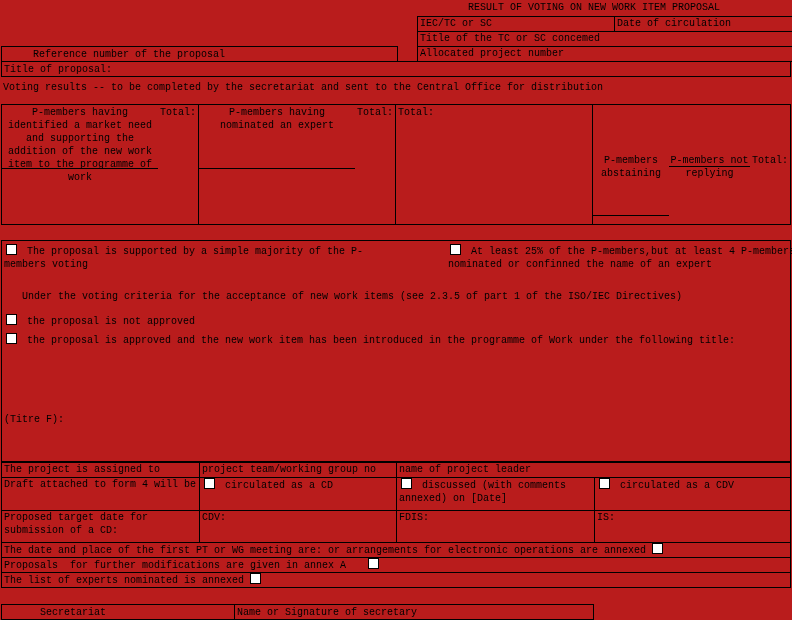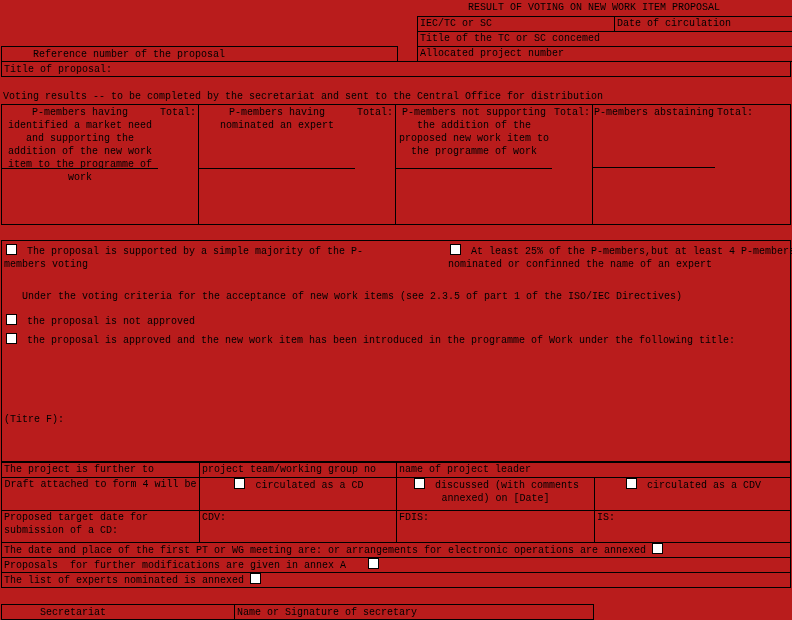--- a/index.html
+++ b/index.html
@@ -13,21 +13,21 @@
   .pad{padding:1px 2px;}
   .center{text-align:center;}
 
   
   table.grid{border-collapse:collapse;}
   table.grid td{border:1px solid #000;padding:0 2px;height:14px;vertical-align:top;line-height:13px;}
 
   
   #voting-table{display:flex;border:1px solid #000;}
   .vt-col{width:197px;border-right:1px solid #000;box-sizing:border-box;display:flex;flex-direction:row;}
-  .vt-col:last-child{border-right:none;flex:1;width:auto;}
+  .vt-col:last-child{border-right:none;flex:1;width:auto;margin-top:48px;}
   .vt-hdr{height:64px;border-bottom:1px solid #000;box-sizing:border-box;text-align:center;padding:1px;}
   .vt-body{height:42px;border-bottom:1px solid #000;box-sizing:border-box;}
   .vt-total{flex:1;padding:1px 2px;}
   .vt-hdr4{height:63px;border-bottom:1px solid #000;box-sizing:border-box;text-align:center;padding:1px;}
   .vt-sub-a{height:13px;border-bottom:1px solid #000;box-sizing:border-box;}
   .vt-notreply{height:14px;border-bottom:1px solid #000;box-sizing:border-box;text-align:center;padding-top:1px;}
   .vt-sub-b{height:16px;border-bottom:1px solid #000;box-sizing:border-box;}
 
   
   .box{display:inline-block;width:9px;height:9px;border:1px solid #000;vertical-align:-1px;background:#fff;}
@@ -77,41 +77,41 @@
   </div>
 
   <div class="abs bordered pad" style="left:1px;top:46px;width:397px;height:16px;padding-left:31px;">
     <span>Reference number of the proposal</span>
   </div>
 
   <div class="abs bordered pad" style="left:1px;top:61px;width:790px;height:16px;">
     <span>Title of proposal:</span>
   </div>
 
-  <div class="abs" style="left:3px;top:90px;width:786px;">Voting results -- to be completed by the secretariat and sent to the Central Office for distribution</div>
+  <div class="abs" style="left:3px;top:81px;width:786px;">Voting results -- to be completed by the secretariat and sent to the Central Office for distribution</div>
 
   <div id="voting-table" class="abs" style="left:1px;top:104px;width:790px;height:121px;">
     <div class="vt-col">
       <div class="vt-hdr">P-members having identified a market need and supporting the addition of the new work item to the programme of work</div>
       <div class="vt-body"></div>
       <div class="vt-total">Total:</div>
     </div>
     <div class="vt-col">
       <div class="vt-hdr">P-members having nominated an expert</div>
       <div class="vt-body"></div>
       <div class="vt-total">Total:</div>
     </div>
     <div class="vt-col">
-      <div class="vt-hdr">P-members not supporting the addition of the proposed new work item to the programme of work</div>
       <div class="vt-body"></div>
       <div class="vt-total">Total:</div>
     </div>
     <div class="vt-col">
       <div class="vt-hdr4">P-members abstaining</div>
       <div class="vt-sub-a"></div>
+      <div class="vt-notreply">P-members not replying</div>
       <div class="vt-sub-b"></div>
       <div class="vt-total">Total:</div>
     </div>
   </div>
 
   <div class="abs bordered" style="left:1px;top:240px;width:790px;height:222px;">
 
     <div class="abs" style="left:2px;top:3px;width:392px;">
       <span class="box lead"></span><span>The proposal is supported by a simple majority of the P-members voting</span>
     </div>
@@ -131,30 +131,30 @@
     </div>
 
     <div class="abs" style="left:2px;top:172px;width:400px;">(Titre F):</div>
   </div>
 
   <div class="abs" style="left:1px;top:462px;width:790px;">
     <table class="grid" id="assign-table" style="width:790px;">
       <tbody>
           <tr style="height:15px;">
         <td style="width:193px;">
-          <span>The project is further to</span>
+          <span>The project is assigned to</span>
         </td>
         <td style="width:192px;">
           <span>project team/working group no</span>
         </td>
         <td colspan="2">
           <span>name of project leader</span>
         </td>
       </tr>
-      <tr style="height:33px;text-align:center;">
+      <tr style="height:33px;">
         <td>
           <span>Draft attached to form 4 will be</span>
         </td>
         <td>
           <span class="box lead"></span><span>circulated as a CD</span>
         </td>
         <td style="width:193px;">
           <span class="box lead"></span><span>discussed (with comments annexed) on [Date]</span>
         </td>
         <td>

